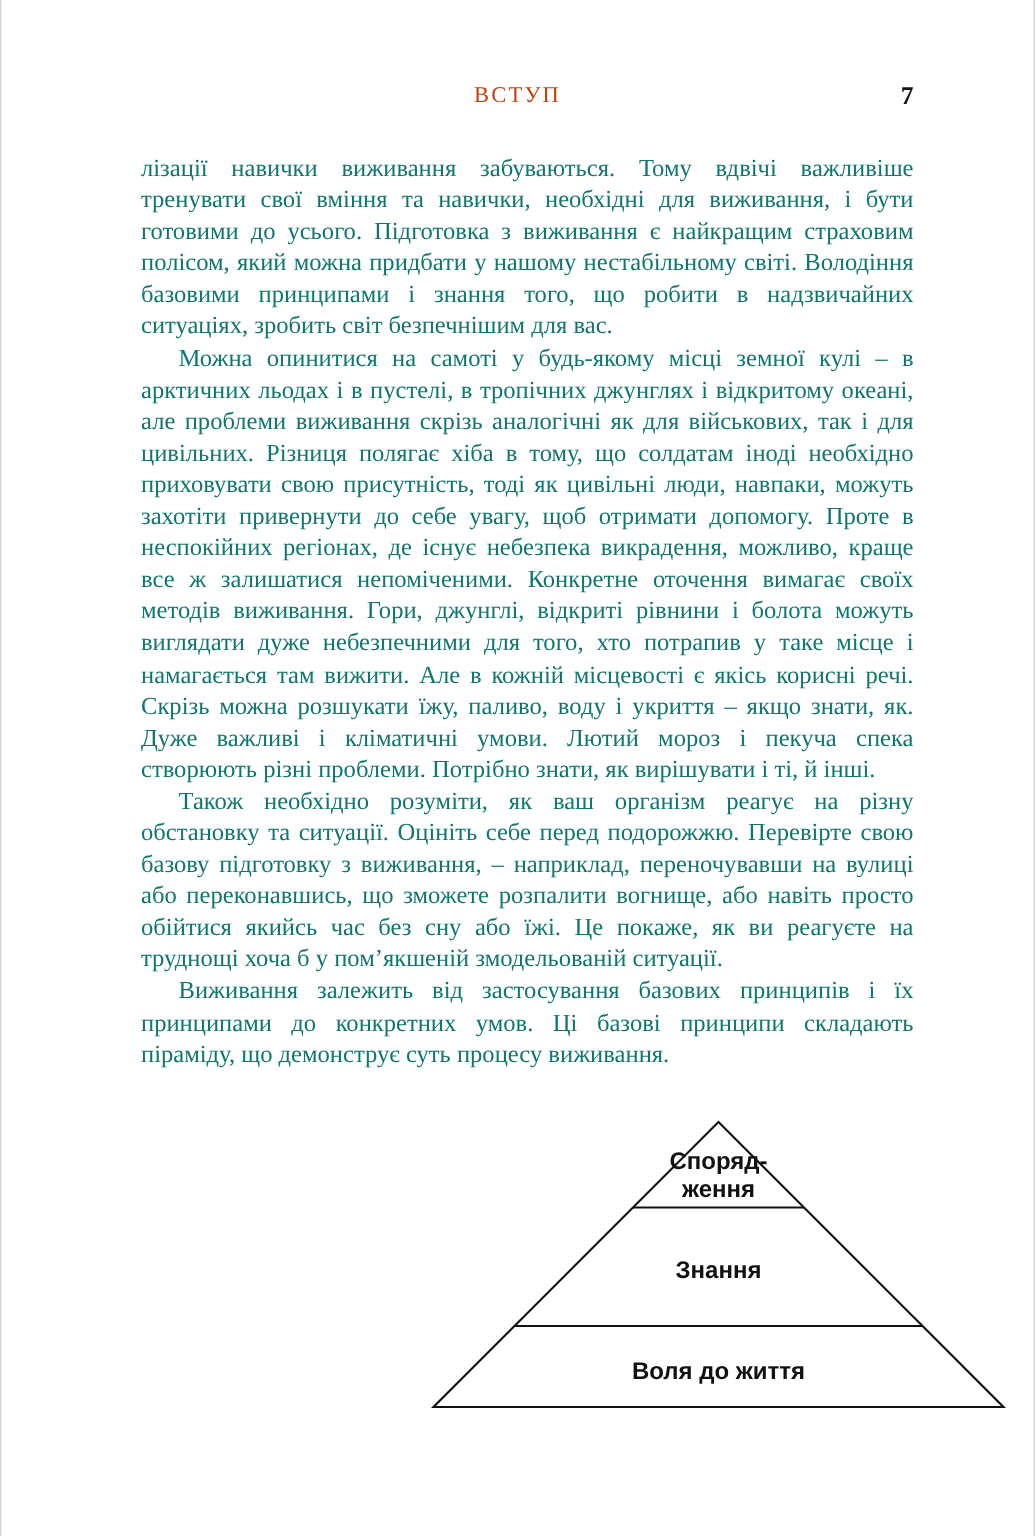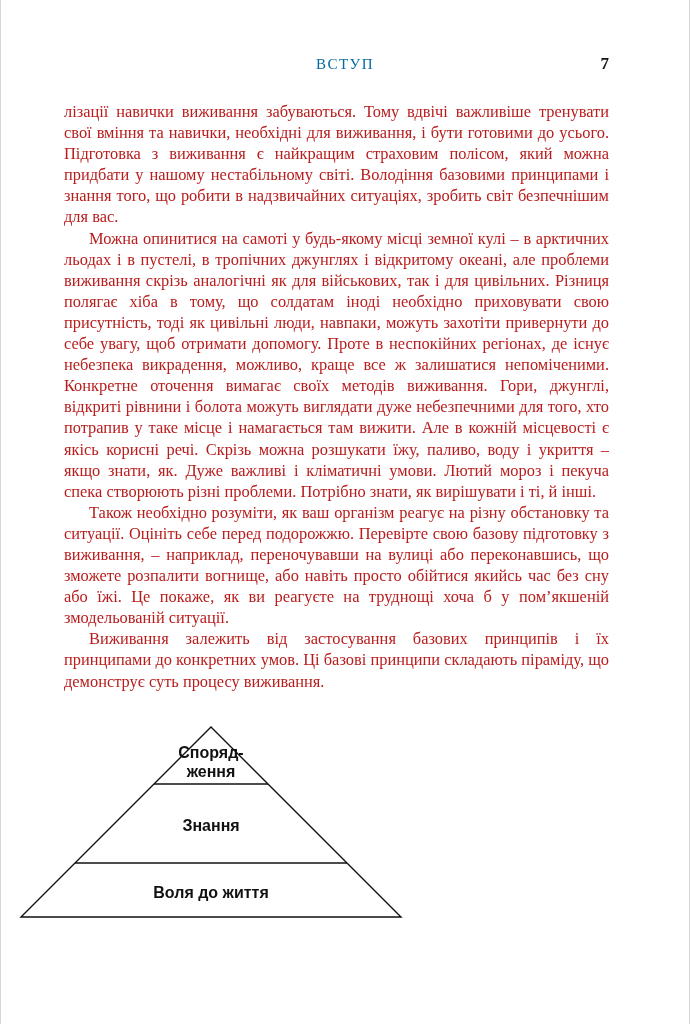--- a/index.html
+++ b/index.html
@@ -19,42 +19,42 @@
   .header {
     position: relative;
     margin: 56px 80px 0 80px;
     height: 22px;
   }
   .header .title {
     display: block;
     text-align: center;
     font-size: 15px;
     letter-spacing: 1.5px;
-    color: #0369a1;
+    color: #c2410c;
   }
   .header .pagenum {
     position: absolute;
     right: 0;
     top: -2px;
     font-size: 17px;
     font-weight: bold;
     color: #111;
   }
   .body-text {
-    margin: 23px 80px 0 63px;
+    margin: 23px 80px 0 93px;
     font-size: 16.4px;
     line-height: 21.1px;
     text-align: justify;
-    color: #b91c1c;
+    color: #0f766e;
   }
   .body-text p { margin: 0; }
   .body-text p.indent { text-indent: 25px; }
   .pyramid {
     margin-top: 29px;
-    text-align: left;
+    text-align: right;
   }
   .pyramid svg { overflow: visible; }
   .tri-stroke {
     fill: none;
     stroke: #111;
     stroke-width: 1.4;
   }
   .pyr-label {
     fill: #111;
     font-family: "Liberation Sans", sans-serif;

